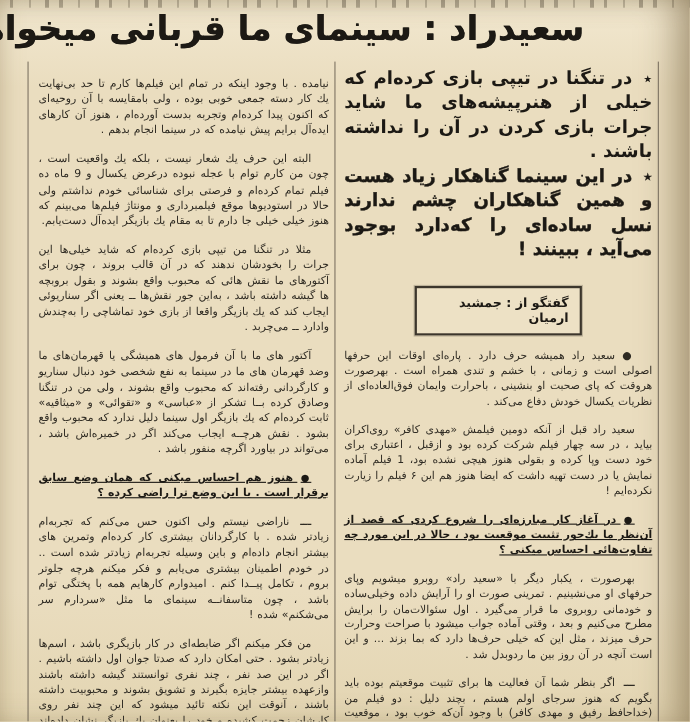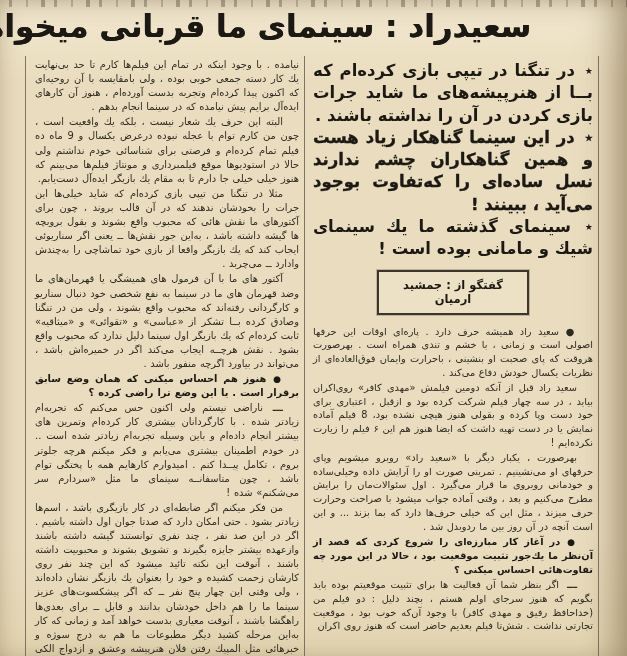--- a/index.html
+++ b/index.html
@@ -54,72 +54,70 @@
   
   .pq{
     font-size:16.5px;line-height:22.3px;font-weight:bold;
     text-align:justify;color:var(--ink-strong);
     margin:0;
   }
   .pq .marker{font-size:15px;padding-left:3px;}
   .pq.emphasis{-webkit-text-stroke:.35px currentColor;}
 
   .byline-box{
-    width:152px;margin:9px auto 10px;
+    width:152px;margin:22px auto 10px;
     border:2px solid #3c362c;
     padding:6px 10px 7px;
-    text-align:center;
     font-size:11.5px;font-weight:bold;color:var(--ink-strong);
     background:rgba(255,250,235,.15);
     box-shadow:0 0 0 1px rgba(60,54,44,.25);
   }
 
   
   .para{
     font-size:9.8px;line-height:13.8px;
     text-align:justify;text-align-last:auto;
     text-indent:16px;
-    margin:0 0 1px;
+    margin:12px 0 1px;
     word-spacing:.5px;
   }
   .para.cont{text-indent:0;}
-  .para.question{font-weight:bold;color:var(--ink-strong);}
+  .para.question{font-weight:bold;color:var(--ink-strong);text-decoration:underline;}
   .para .marker{font-weight:bold;padding-left:3px;text-indent:0;}
   .para.question .marker{font-size:9px;}
   .para.answer .marker{letter-spacing:0;}
   .col-left .para{font-size:9.9px;line-height:14.1px;}
 </style>
 </head>
 <body>
 
 <div class="page">
   <div class="scan-top"></div>
 
   <h1 class="title" dir="rtl">سعیدراد : سینمای ما قربانی میخواهد!...</h1>
 
   <div class="rule rule-a"></div>
   <div class="rule rule-b"></div>
   <div class="rule rule-c"></div>
 
   <section class="col col-right" dir="rtl">
     <div id="pull-quotes">
-        <p class="pq quote"><span class="marker">٭</span><span> در تنگنا در تیپی بازی کرده‌ام که بــا از هنرپیشه‌های ما شاید جرات بازی کردن در آن را نداشته باشند .</span></p>
-        <p class="pq quote emphasis"><span class="marker">٭</span><span> در این سینما گناهکار زیاد هست و همین گناهکاران چشم ندارند نسل ساده‌ای را که‌تفاوت بوجود می‌آید ، ببینند !</span></p>
-        <p class="pq quote"><span class="marker">٭</span><span> سینمای گذشته ما یك سینمای شیك و مامانی بوده است !</span></p>
+        <p class="pq quote"><span class="marker">٭</span><span> در تنگنا در تیپی بازی کرده‌ام که خیلی از هنرپیشه‌های ما شاید جرات بازی کردن در آن را نداشته باشند .</span></p>
+        <p class="pq quote emphasis"><span class="marker">٭</span><span> در این سینما گناهکار زیاد هست و همین گناهکاران چشم ندارند نسل ساده‌ای را که‌دارد بوجود می‌آید ، ببینند !</span></p>
       </div>
 
     <div class="byline-box">
       <span>گفتگو از : جمشید ارمیان</span>
     </div>
 
     <div id="col-right-paras">
         <p class="para intro"><span class="marker">●</span><span> سعید راد همیشه حرف دارد . پاره‌ای اوقات این حرفها اصولی است و زمانی ، با خشم و تندی همراه است . بهرصورت هروقت که پای صحبت او بنشینی ، باحرارت وایمان فوق‌العاده‌ای از نظریات یکسال خودش دفاع می‌کند .</span></p>
-        <p class="para body"><span> سعید راد قبل از آنکه دومین فیلمش «مهدی کافر» روی‌اکران بیاید ، در سه چهار فیلم شرکت کرده بود و ازقبل ، اعتباری برای خود دست وپا کرده و بقولی هنوز هیچی نشده بود، 8 فیلم آماده نمایش یا در دست تهیه داشت که ایضا هنوز هم این ۶ فیلم را زیارت نکرده‌ایم !</span></p>
+        <p class="para body"><span> سعید راد قبل از آنکه دومین فیلمش «مهدی کافر» روی‌اکران بیاید ، در سه چهار فیلم شرکت کرده بود و ازقبل ، اعتباری برای خود دست وپا کرده و بقولی هنوز هیچی نشده بود، 1 فیلم آماده نمایش یا در دست تهیه داشت که ایضا هنوز هم این ۶ فیلم را زیارت نکرده‌ایم !</span></p>
+        <p class="para question"><span class="marker">●</span><span> در آغاز کار مبارزه‌ای را شروع کردی که قصد از آن‌نظر ما یك‌جور تثبیت موقعیت بود ، حالا در این مورد چه تفاوت‌هائی احساس میکنی ؟</span></p>
         <p class="para body"><span> بهرصورت ، یکبار دیگر با «سعید راد» روبرو میشویم وپای حرفهای او می‌نشینیم . تمرینی صورت او را آرایش داده وخیلی‌ساده و خودمانی روبروی ما قرار می‌گیرد . اول سئوالات‌مان را برایش مطرح می‌کنیم و بعد ، وقتی آماده جواب میشود با صراحت وحرارت حرف میزند ، مثل این که خیلی حرف‌ها دارد که بما بزند ... و این است آنچه در آن روز بین ما ردوبدل شد .</span></p>
-        <p class="para question"><span class="marker">●</span><span> در آغاز کار مبارزه‌ای را شروع کردی که قصد از آن‌نظر ما یك‌جور تثبیت موقعیت بود ، حالا در این مورد چه تفاوت‌هائی احساس میکنی ؟</span></p>
         <p class="para answer"><span class="marker">ـــ</span><span> اگر بنظر شما آن فعالیت ها برای تثبیت موقعیتم بوده باید بگویم که هنوز سرجای اولم هستم ، بچند دلیل : دو فیلم من (خداحافظ رفیق و مهدی کافر) با وجود آن‌که خوب بود ، موقعیت تجارتی نداشت . شش‌تا فیلم بعدیم حاضر است که هنوز روی اکران</span></p>
       </div>
   </section>
 
   <section class="col col-left" dir="rtl">
     <div id="col-left-paras">
         <p class="para cont"><span> نیامده . با وجود اینکه در تمام این فیلم‌ها کارم تا حد بی‌نهایت یك کار دسته جمعی خوبی بوده ، ولی بامقایسه با آن روحیه‌ای که اکنون پیدا کرده‌ام وتجربه بدست آورده‌ام ، هنوز آن کارهای ایده‌آل برایم پیش نیامده که در سینما انجام بدهم .</span></p>
         <p class="para body"><span> البته این حرف یك شعار نیست ، بلکه یك واقعیت است ، چون من کارم توام با عجله نبوده درعرض یکسال و 9 ماه ده فیلم تمام کرده‌ام و فرصتی برای شناسائی خودم نداشتم ولی حالا در استودیوها موقع فیلمبرداری و مونتاژ فیلم‌ها می‌بینم که هنوز خیلی خیلی جا دارم تا به مقام یك بازیگر ایده‌آل دست‌یابم.</span></p>
         <p class="para body"><span> مثلا در تنگنا من تیپی بازی کرده‌ام که شاید خیلی‌ها این جرات را بخودشان ندهند که در آن قالب بروند ، چون برای آکتورهای ما نقش هائی که محبوب واقع بشوند و بقول بروبچه ها گیشه داشته باشد ، به‌این جور نقش‌ها ــ یعنی اگر سناریوئی ایجاب کند که یك بازیگر واقعا از بازی خود تماشاچی را به‌چندش وادارد ــ می‌چربد .</span></p>
         <p class="para body"><span> آکتور های ما با آن فرمول های همیشگی یا قهرمان‌های ما وضد قهرمان های ما در سینما به نفع شخصی خود دنبال سناریو و کارگردانی رفته‌اند که محبوب واقع بشوند ، ولی من در تنگنا وصادق کرده بــا تشکر از «عباسی» و «تقوائی» و «میثاقیه» ثابت کرده‌ام که یك بازیگر اول سینما دلیل ندارد که محبوب واقع بشود . نقش هرچــه ایجاب می‌کند اگر در خمیره‌اش باشد ، می‌تواند در بیاورد اگرچه منفور باشد .</span></p>

